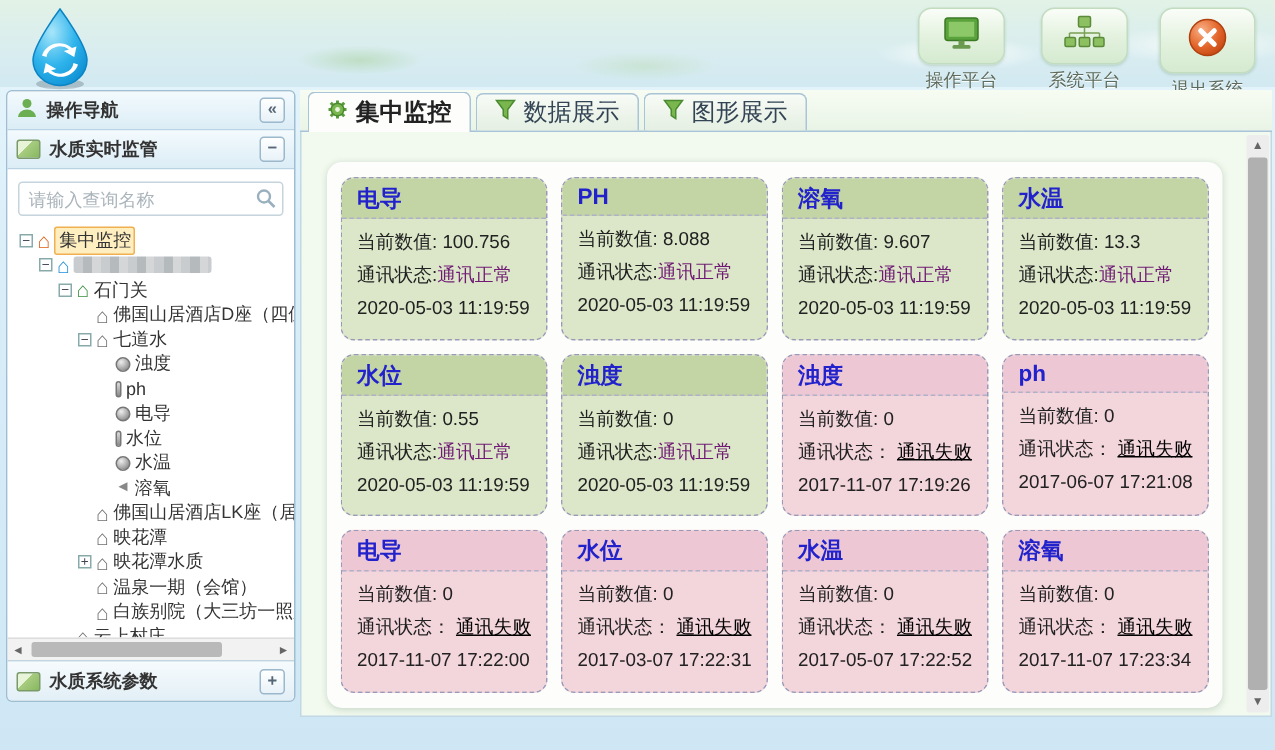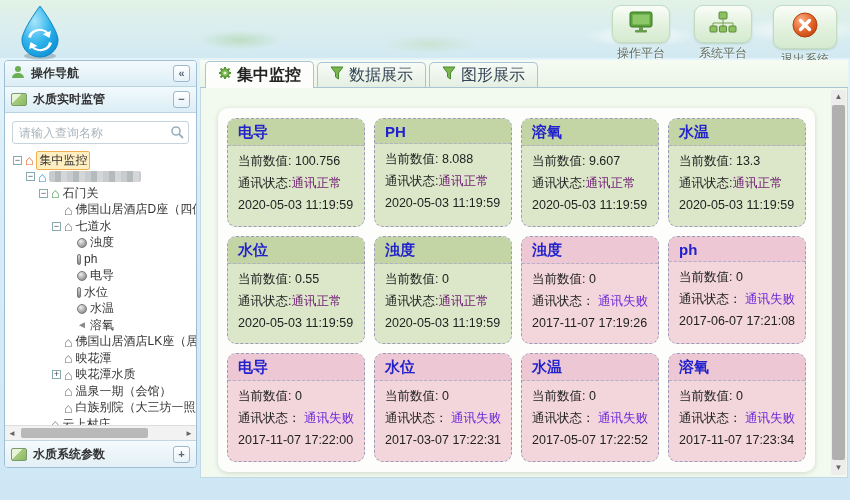--- a/index.html
+++ b/index.html
@@ -82,21 +82,21 @@
   .panel { position:absolute; left:17px; right:32px; top:20px; bottom:5px; background:#fdfefb;
            border-radius:10px; box-shadow:0 1px 4px rgba(140,170,150,.4); padding:10px 9px; }
   .grid { display:grid; grid-template-columns:repeat(4,1fr); gap:9px 9px; height:100%; }
   .card { border:1px dashed #9a9ab8; border-radius:9px; overflow:hidden; font-size:12.5px; }
   .card .chead { padding:4px 10px 3px 10px; font-size:15px; font-weight:bold; color:#2222cc;
                  border-bottom:1px dashed #b0b0c8; }
   .card .cbody { padding:4px 10px; color:#222; }
   .card .cbody div { line-height:22px; white-space:nowrap; }
   .card.ok { background:#dbe7c8; } .card.ok .chead { background:#c3d4a5; }
   .card.fail { background:#f3d5dc; } .card.fail .chead { background:#edc7d3; }
-  .st-ok { color:#701a75; } .st-fail { color:#6d28d9; }
+  .st-ok { color:#701a75; } .st-fail { color:#000000;text-decoration:underline; }
   .vscroll { position:absolute; right:1px; top:2px; bottom:2px; width:15px; background:#ededed; border-radius:2px; }
   .vscroll .thumb { position:absolute; left:1px; right:1px; top:15px; bottom:15px; background:#b0b0b0; border-radius:2px; }
   .vscroll .ar { position:absolute; left:0; width:15px; height:14px; font-size:8px; line-height:14px; text-align:center; color:#666; cursor:pointer; }
   .vscroll .ar.u { top:0; } .vscroll .ar.d { bottom:0; }
 </style>
 </head>
 <body>
 
 <div class="page">
 

